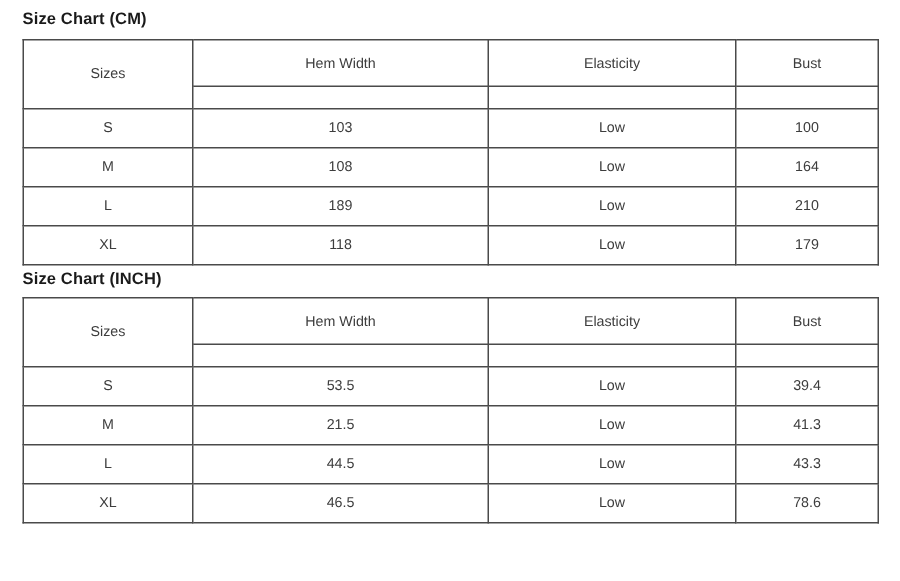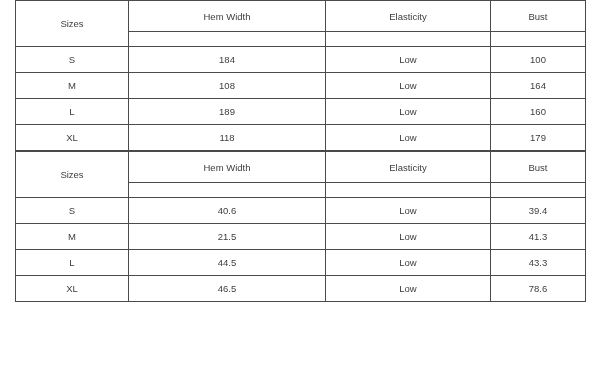--- a/index.html
+++ b/index.html
@@ -65,20 +65,21 @@
   tr.header-row-sub td  { height: 14px; }
   tr.data-row td        { height: 25px; }
 
   .cell-sizes-label { }
 </style>
 </head>
 <body>
 
 <div class="page">
 
+  <div class="chart-title" id="title-cm">Size Chart (CM)</div>
 
   <table class="size-table">
     <colgroup>
       <col class="col-sizes">
         <col class="col-hem">
         <col class="col-elas">
         <col class="col-bust">
     </colgroup>
     <tbody>
       <tr class="header-row-main">
@@ -88,45 +89,46 @@
         <td>Bust</td>
       </tr>
       <tr class="header-row-sub">
         <td></td>
         <td></td>
         <td></td>
       </tr>
 
       <tr class="data-row">
         <td>S</td>
-        <td>184</td>
+        <td>103</td>
         <td>Low</td>
         <td>100</td>
       </tr>
       <tr class="data-row">
         <td>M</td>
         <td>108</td>
         <td>Low</td>
         <td>164</td>
       </tr>
       <tr class="data-row">
         <td>L</td>
         <td>189</td>
         <td>Low</td>
-        <td>160</td>
+        <td>210</td>
       </tr>
       <tr class="data-row">
         <td>XL</td>
         <td>118</td>
         <td>Low</td>
         <td>179</td>
       </tr>
     </tbody>
   </table>
 
+  <div class="chart-title" id="title-inch">Size Chart (INCH)</div>
 
   <table class="size-table">
     <colgroup>
       <col class="col-sizes">
         <col class="col-hem">
         <col class="col-elas">
         <col class="col-bust">
     </colgroup>
     <tbody>
       <tr class="header-row-main">
@@ -136,21 +138,21 @@
         <td>Bust</td>
       </tr>
       <tr class="header-row-sub">
         <td></td>
         <td></td>
         <td></td>
       </tr>
 
       <tr class="data-row">
         <td>S</td>
-        <td>40.6</td>
+        <td>53.5</td>
         <td>Low</td>
         <td>39.4</td>
       </tr>
       <tr class="data-row">
         <td>M</td>
         <td>21.5</td>
         <td>Low</td>
         <td>41.3</td>
       </tr>
       <tr class="data-row">

